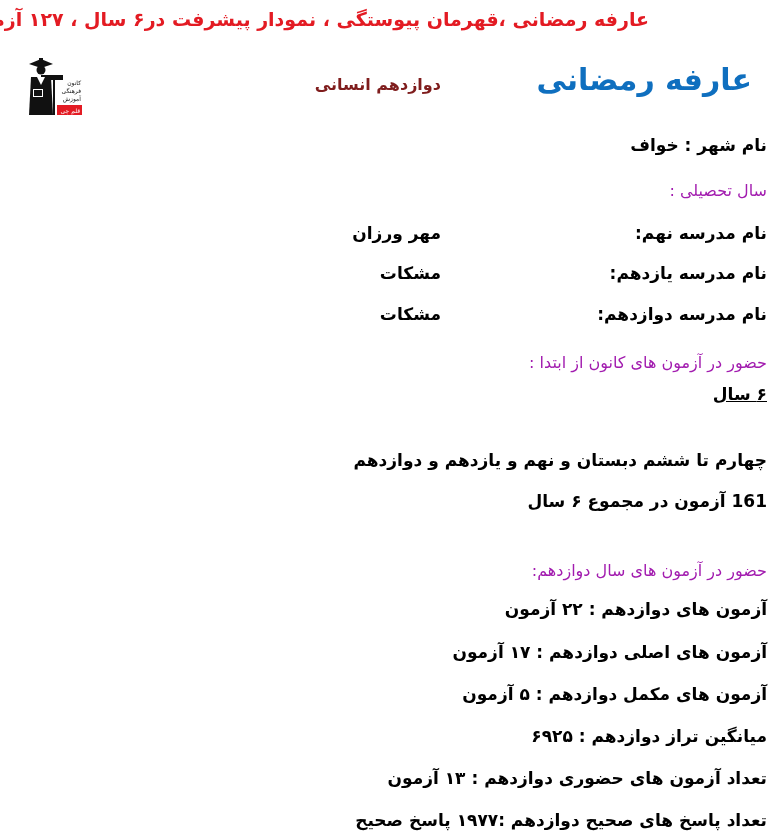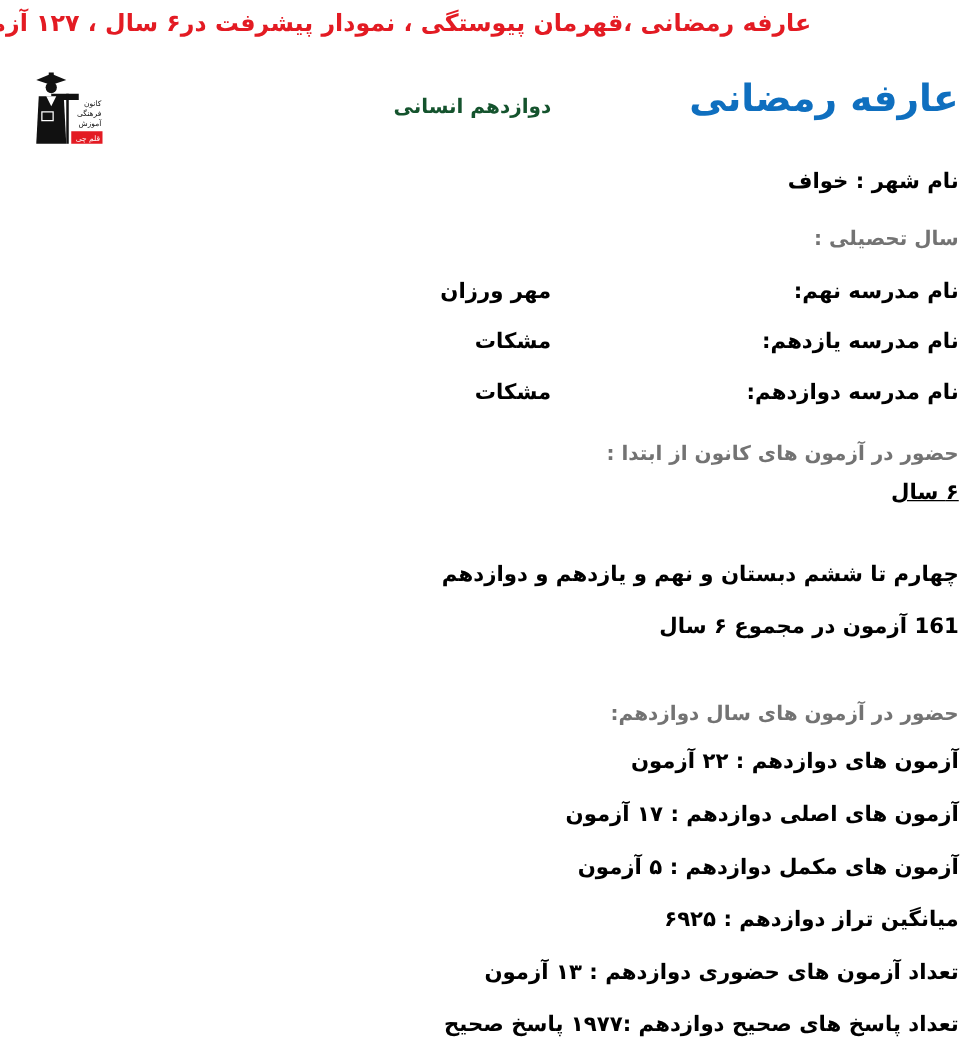--- a/index.html
+++ b/index.html
@@ -28,47 +28,47 @@
 
     .logo {
       left: 27px;
       top: 55px;
       width: 56px;
       height: 62px;
     }
 
     .student-name {
       top: 56px;
-      right: 14px;
+      right: 29px;
       font-size: 30px;
       font-weight: bold;
       color: #0f6fbf;
       line-height: 48px;
     }
     .student-grade {
       top: 72px;
       right: 340px;
       font-size: 16px;
       font-weight: bold;
-      color: #14532d;
+      color: #7f1d1d;
       line-height: 26px;
     }
 
     .line {
       right: 14px;
       font-size: 17px;
       font-weight: bold;
       color: #000000;
       line-height: 28px;
     }
     .section-heading {
       right: 14px;
       font-size: 16px;
-      font-weight: bold;
-      color: #737373;
+      font-weight: normal;
+      color: #a21caf;
       line-height: 26px;
     }
     .school-value {
       font-size: 17px;
       font-weight: bold;
       color: #000;
       line-height: 28px;
       right: 340px;
     }
   </style>

